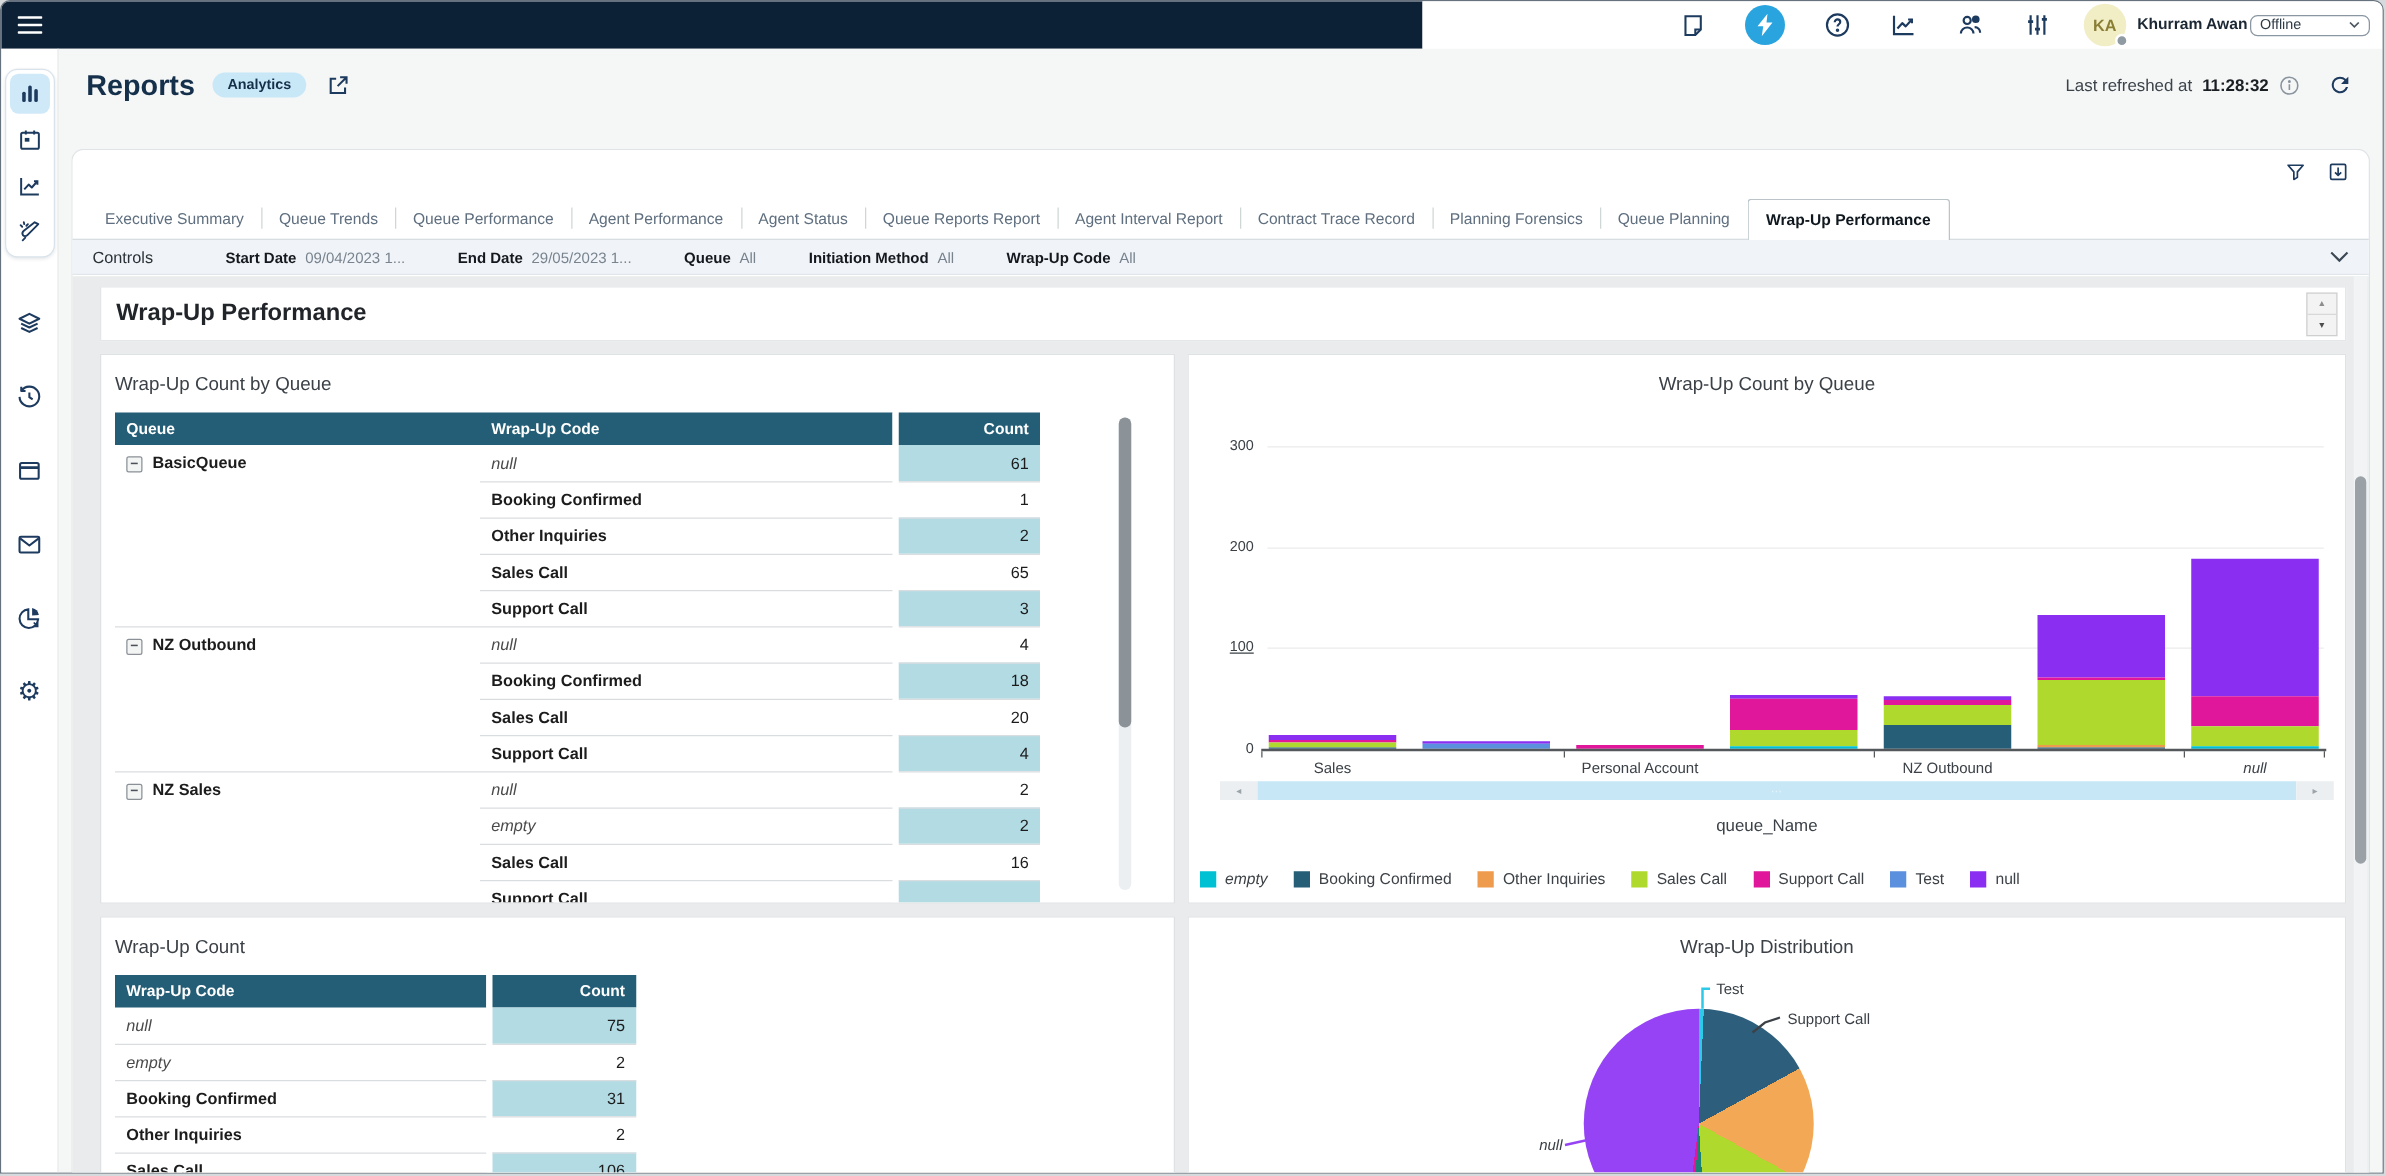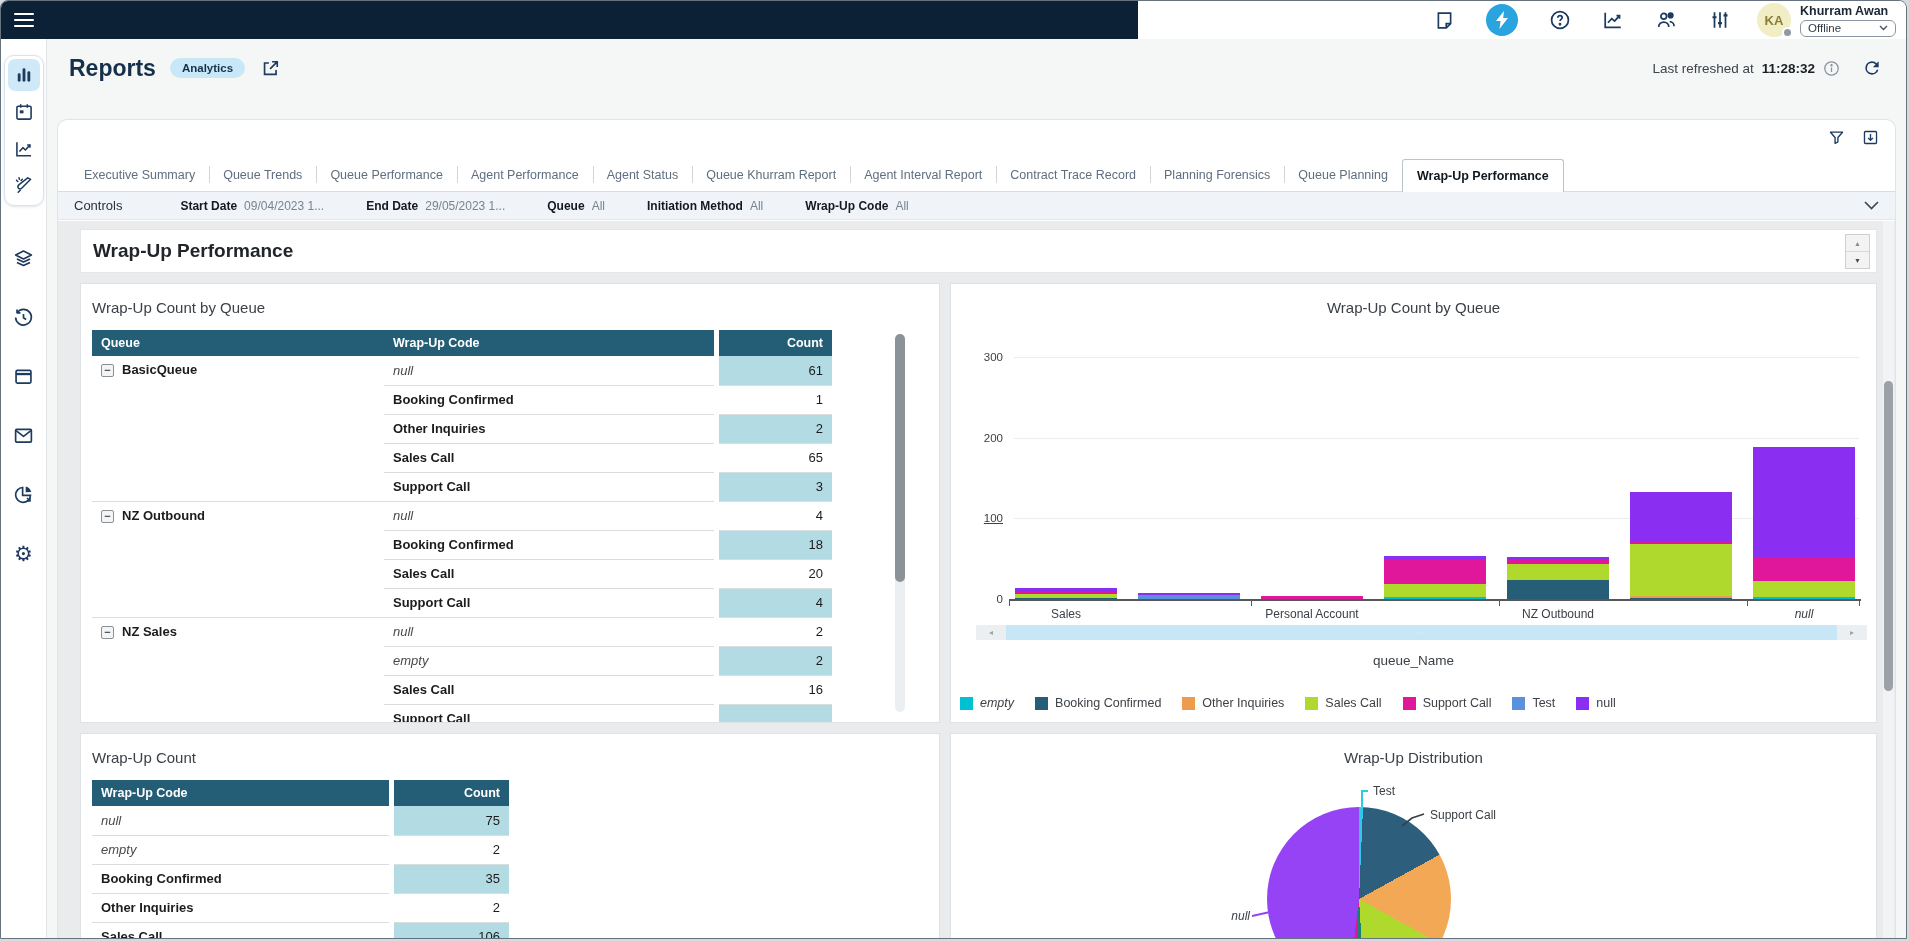--- a/index.html
+++ b/index.html
@@ -9,21 +9,21 @@
   
   .topbar{ display:flex; height:38px; width:100%; }
   .topbar-dark{ flex:1; background:#0d2136; display:flex; align-items:center; padding-left:13px; }
   .topbar-light{ width:768px; background:#fff; display:flex; align-items:center; justify-content:flex-end; padding-right:10px; }
   .burger{ width:20px; cursor:pointer; }
   .tool-icons{ display:flex; align-items:center; gap:31px; margin-right:26px; }
   .tool-icons svg{ display:block; }
   .bolt-wrap{ width:32px; height:32px; border-radius:50%; background:#29a4de; display:flex; align-items:center; justify-content:center; }
   .avatar{ position:relative; width:34px; height:34px; border-radius:50%; background:#f1eec6; color:#8a7f35; font-weight:700; font-size:13px; display:flex; align-items:center; justify-content:center; margin-right:9px; }
   .avatar .dot{ position:absolute; right:-2px; bottom:-1px; width:11px; height:11px; border-radius:50%; background:#8f9aa3; border:2px solid #fff; }
-  .user-block{ display:flex; flex-direction:column; gap:2px; }
+  .user-block{ display:flex; flex-direction:row; gap:2px; }
   .user-name{ font-size:12.5px; font-weight:700; color:#1b2733; }
   .status-select{ width:96px; height:17px; border:1px solid #8a97a3; border-radius:6px; font-size:11.5px; color:#2e3a44; display:flex; align-items:center; justify-content:space-between; padding:0 7px; background:#fff; cursor:pointer; }
 
   
   .sidebar{ position:absolute; left:0; top:38px; bottom:0; width:46px; background:#fff; border-right:1px solid #e3e6e8; padding-top:16px; }
   .side-group{ width:40px; margin:0 auto; border:1px solid #d9e3ec; border-radius:10px; box-shadow:0 1px 3px rgba(20,40,70,.12); padding:3px; display:flex; flex-direction:column; gap:5px; background:#fff; }
   .side-item{ width:32px; height:32px; border-radius:7px; display:flex; align-items:center; justify-content:center; cursor:pointer; }
   .side-item.active{ background:#cfe9f8; }
   .side-loose{ width:32px; height:32px; margin:27px auto 0; display:flex; align-items:center; justify-content:center; cursor:pointer; }
   .side-loose.first{ margin-top:36px; }
@@ -292,21 +292,21 @@
             </svg>
           </span>
       </div>
 
       <div class="tabs">
           <div class="tab">Executive Summary</div>
           <div class="tab">Queue Trends</div>
           <div class="tab">Queue Performance</div>
           <div class="tab">Agent Performance</div>
           <div class="tab">Agent Status</div>
-          <div class="tab">Queue Khurram Report</div>
+          <div class="tab">Queue Reports Report</div>
           <div class="tab">Agent Interval Report</div>
           <div class="tab">Contract Trace Record</div>
           <div class="tab">Planning Forensics</div>
           <div class="tab">Queue Planning</div>
           <div class="tab active">Wrap-Up Performance</div>
         </div>
 
       <div class="controls">
         <span class="controls-label">Controls</span>
         <span id="filters-host" style="display:flex;align-items:center;">
@@ -570,21 +570,21 @@
                       <td class="num hl">75</td>
                     </tr>
                     <tr>
                       <td class="code nullish">empty</td>
                       <td class="gap"></td>
                       <td class="num">2</td>
                     </tr>
                     <tr>
                       <td class="code">Booking Confirmed</td>
                       <td class="gap"></td>
-                      <td class="num hl">35</td>
+                      <td class="num hl">31</td>
                     </tr>
                     <tr>
                       <td class="code">Other Inquiries</td>
                       <td class="gap"></td>
                       <td class="num">2</td>
                     </tr>
                     <tr>
                       <td class="code">Sales Call</td>
                       <td class="gap"></td>
                       <td class="num hl">106</td>

